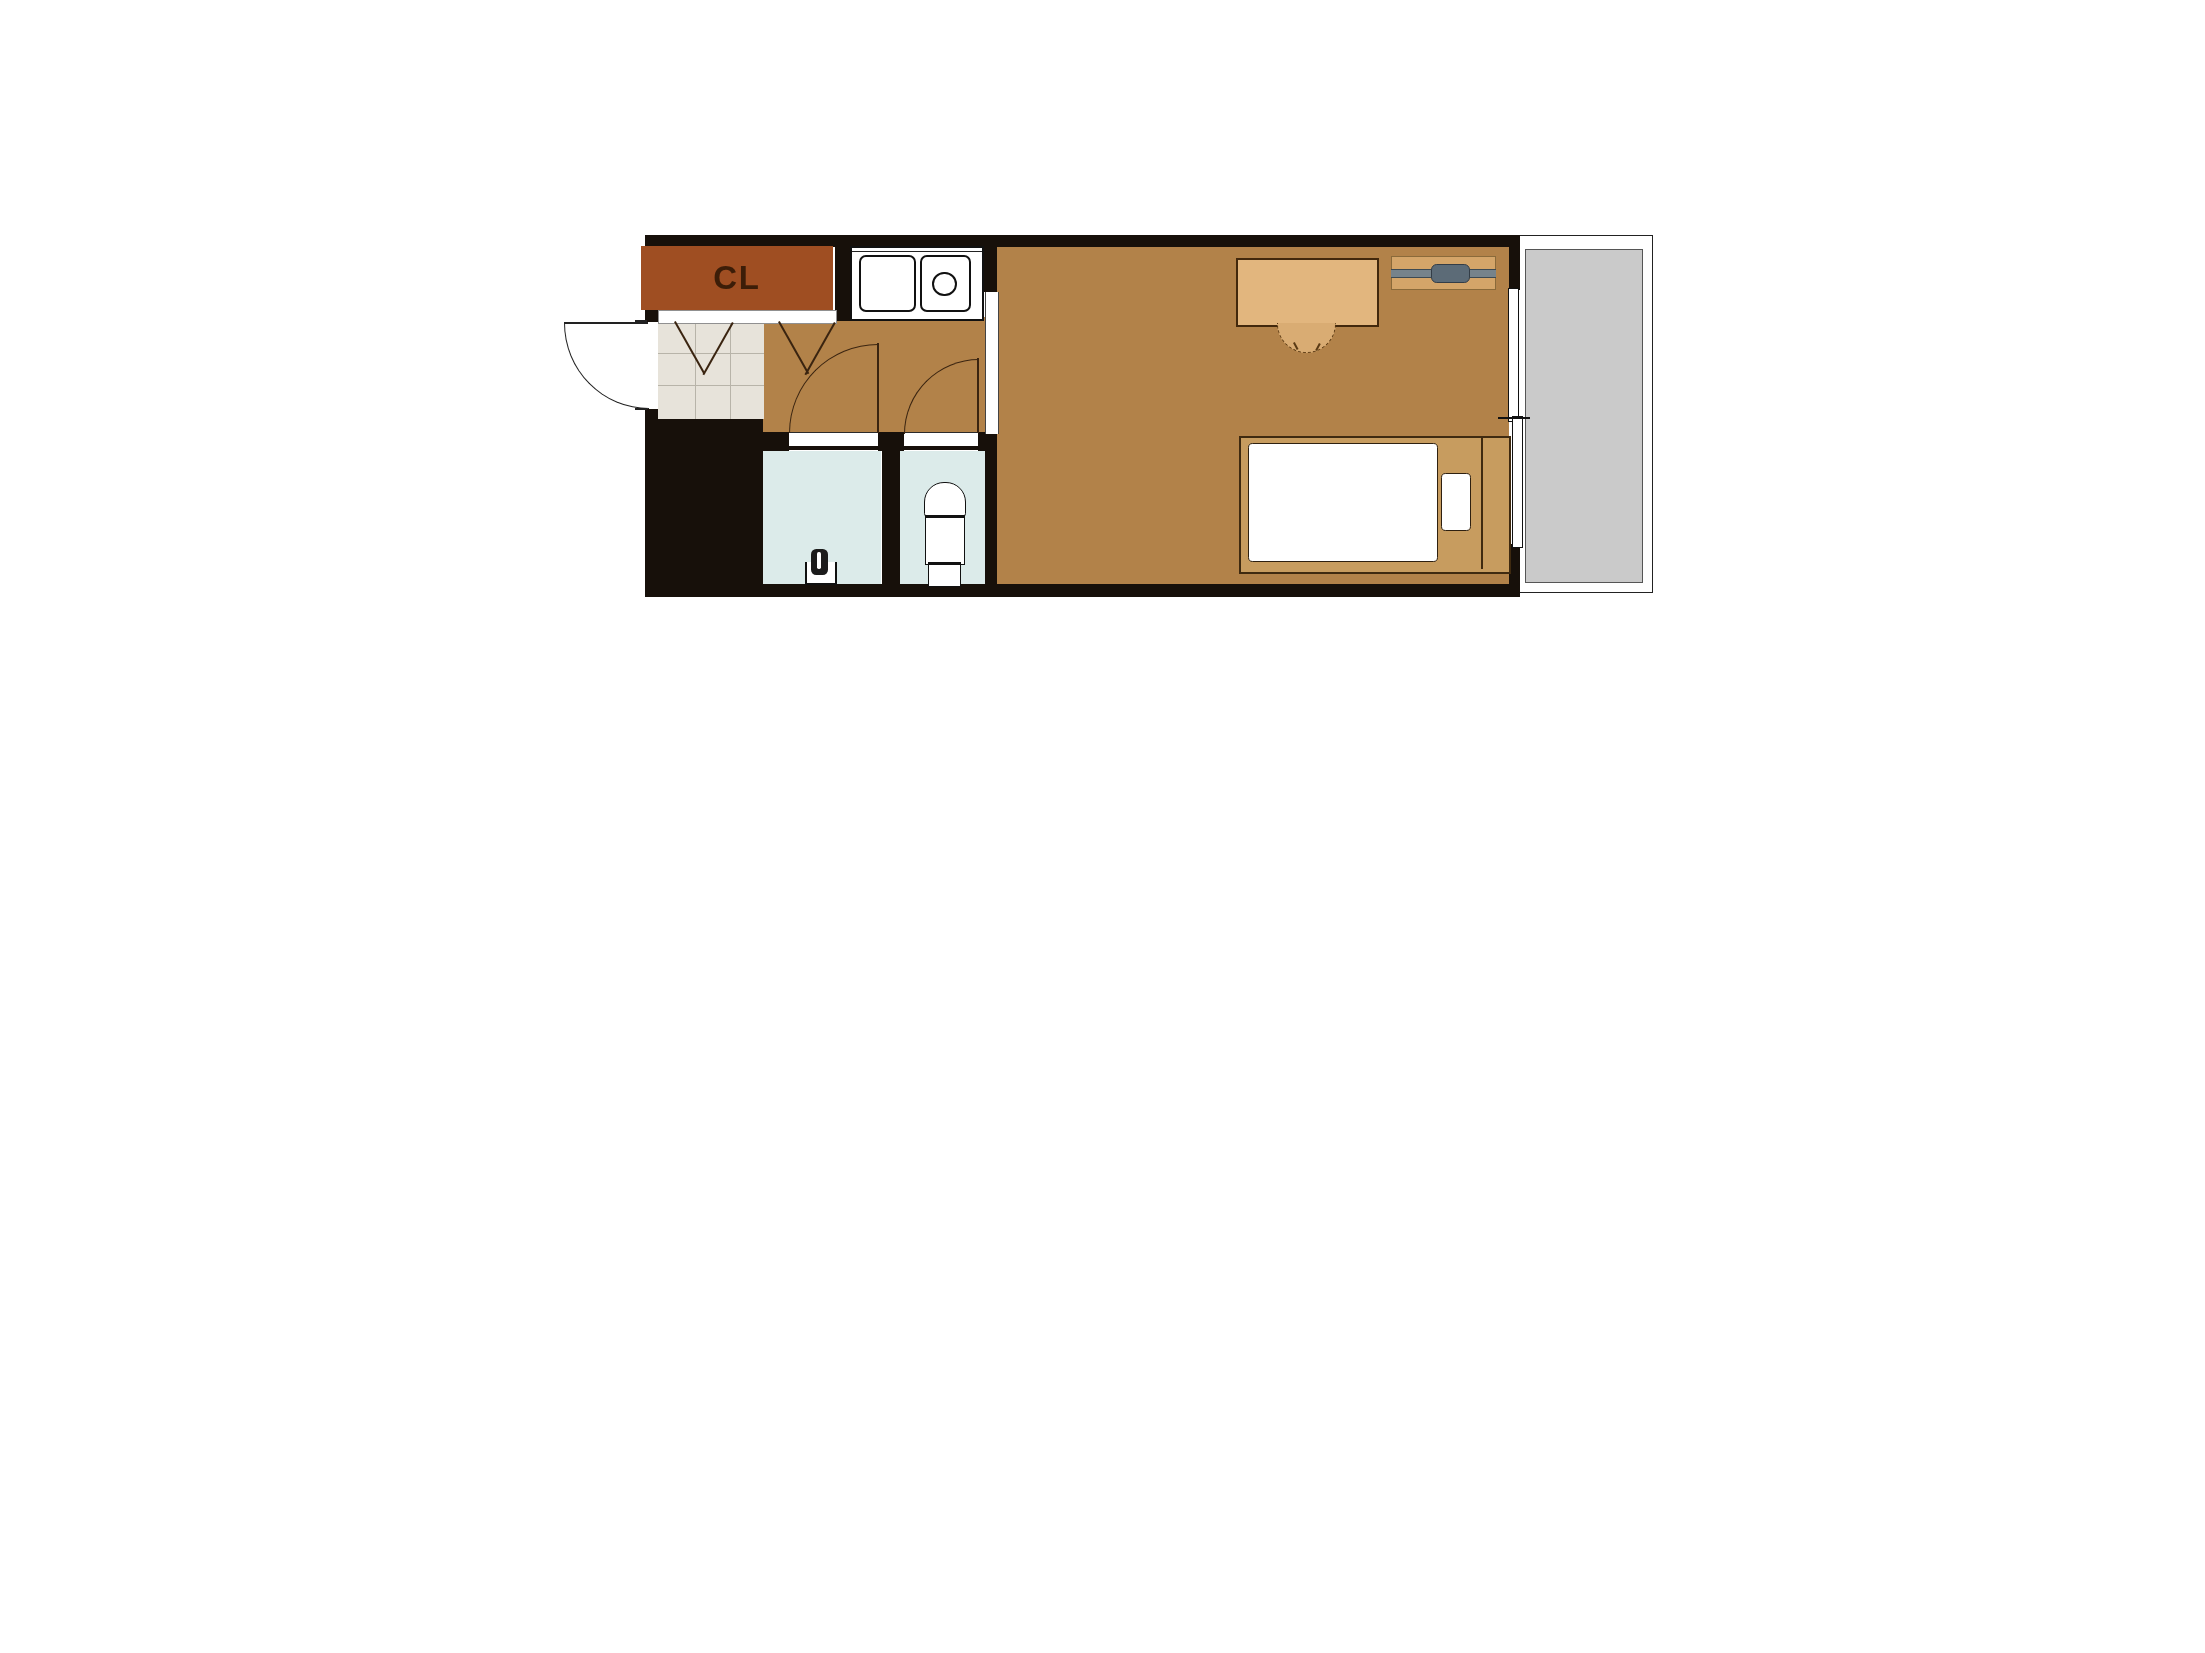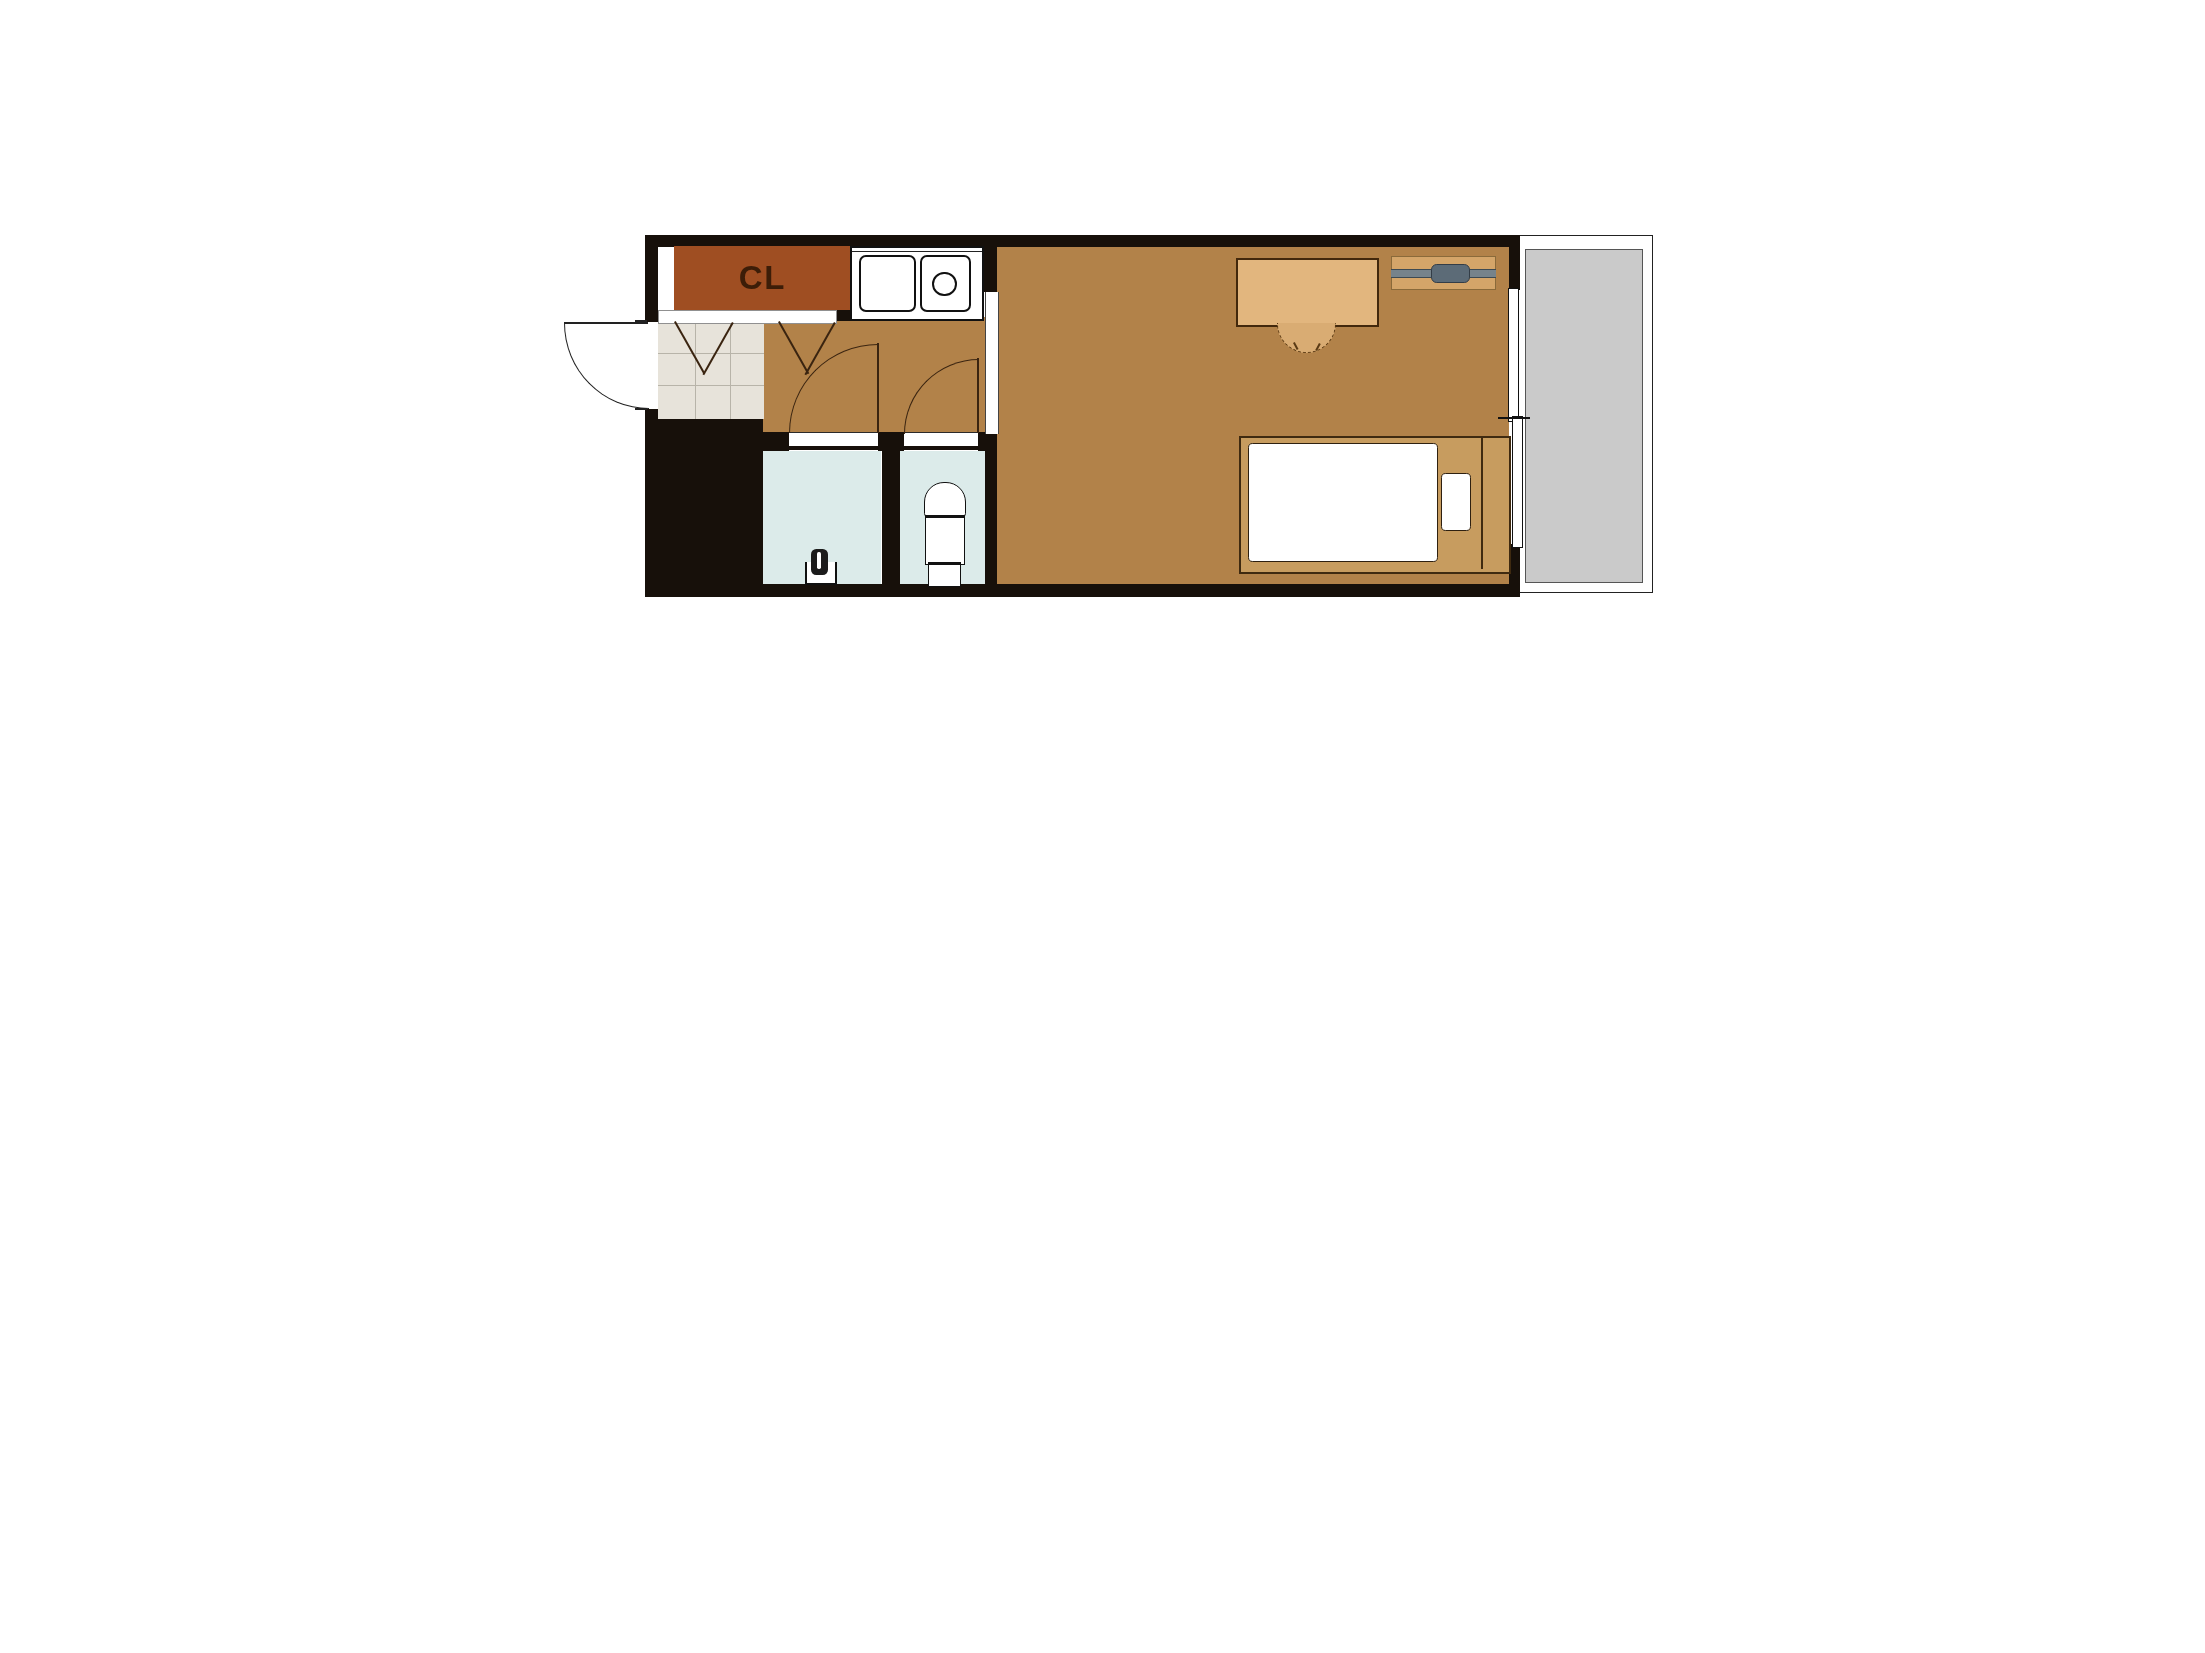--- a/index.html
+++ b/index.html
@@ -74,21 +74,21 @@
   <div class="wall" style="left:958px;top:235px;width:11px;height:55px;"></div>
   <div class="wall" style="left:958px;top:544px;width:11px;height:40px;"></div>
 
   <div class="sill" style="left:238px;top:432px;width:89px;height:12.6px;"></div>
   <div class="sill" style="left:353px;top:432px;width:74px;height:12.6px;"></div>
   <div class="white" style="left:434px;top:292px;width:11.5px;height:142px;border-left:1.1px solid #444;border-right:1.1px solid #444;"></div>
   <div class="white" style="left:94px;top:322px;width:12.6px;height:87px;"></div>
   <div class="line" style="left:84px;top:320px;width:11.5px;height:1.7px;"></div>
   <div class="line" style="left:84px;top:408px;width:11.5px;height:1.7px;"></div>
 
-  <div class="closet" style="left:123px;top:246px;width:177px;height:64px;">
+  <div class="closet" style="left:90px;top:246px;width:192px;height:64px;">
     <span class="closet-label">CL</span>
   </div>
   <div class="white" style="left:107px;top:310px;width:177px;height:11.5px;border:0.6px solid #909090;"></div>
   <div class="vline" style="left:123px;top:322px;transform:rotate(-29.5deg);"></div>
   <div class="vline" style="left:181px;top:322px;transform:rotate(29.5deg);"></div>
   <div class="vline" style="left:227px;top:322px;transform:rotate(-29.5deg);"></div>
   <div class="vline" style="left:283px;top:322px;transform:rotate(29.5deg);"></div>
 
   <div class="counter" style="left:299px;top:246px;width:130px;height:71px;">
     <div class="line" style="left:0;right:0;top:3.4px;height:1.1px;"></div>

